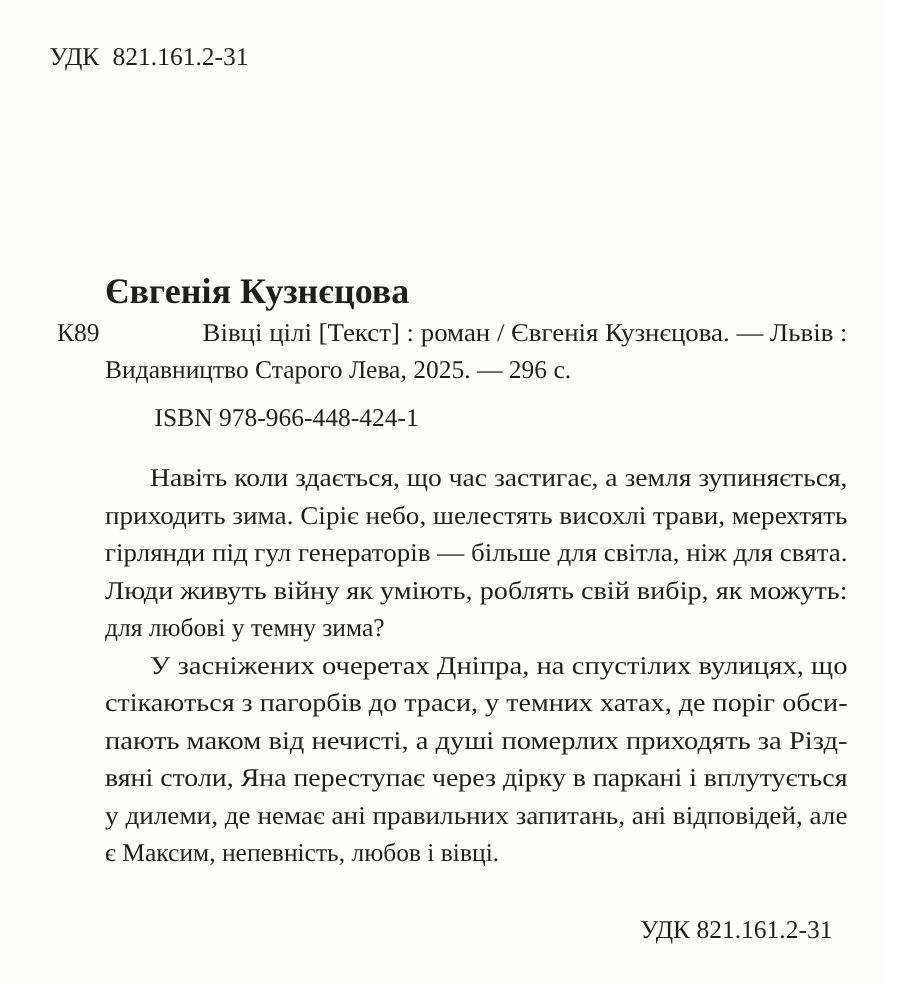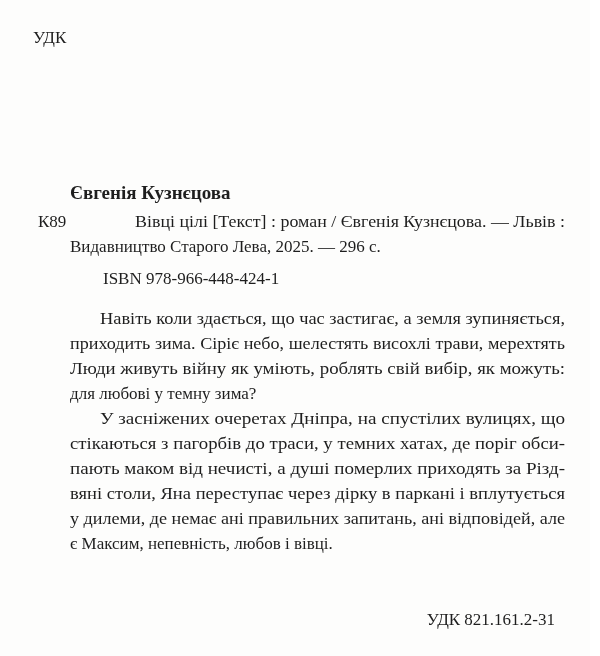--- a/index.html
+++ b/index.html
@@ -29,21 +29,21 @@
   .udc-top .udc-col {
     display: inline-flex;
     flex-direction: column;
   }
   
   .author-heading {
     position: absolute;
     top: 182px;
     left: 70px;
     font-weight: 700;
-    font-size: 19px;
+    font-size: 24px;
     white-space: nowrap;
   }
   
   .catalog {
     position: absolute;
     top: 209px;
     left: 70px;
     width: 495px;
     line-height: 25px;
   }
@@ -86,40 +86,42 @@
   .ln.indent-lg { padding-left: 65px; }
 </style>
 </head>
 <body>
 
 <div class="page">
 
   <div class="udc-top">
     <span class="udc-label">УДК</span>
     <span class="udc-col">
+      <span>821.161.2-31</span>
     </span>
   </div>
 
   <div class="author-heading">Євгенія Кузнєцова</div>
 
   <div class="catalog">
     <span class="cutter">К89</span>
     <div class="ln indent-lg">
       <span style="transform: scaleX(1.05368);">Вівці цілі [Текст] : роман / Євгенія Кузнєцова. — Львів :</span>
     </div>
     <div class="ln">
       <span>Видавництво Старого Лева, 2025. — 296 с.</span>
     </div>
   </div>
 
   <div class="isbn-line">ISBN 978-966-448-424-1</div>
 
   <div class="annotation">
     <div class="ln indent-sm"><span style="transform: scaleX(1.08073);">Навіть коли здається, що час застигає, а земля зупиняється,</span></div>
     <div class="ln"><span style="transform: scaleX(1.0648);">приходить зима. Сіріє небо, шелестять висохлі трави, мерехтять</span></div>
+    <div class="ln"><span style="transform: scaleX(1.05836);">гірлянди під гул генераторів — більше для світла, ніж для свята.</span></div>
     <div class="ln"><span style="transform: scaleX(1.1075);">Люди живуть війну як уміють, роблять свій вибір, як можуть:</span></div>
     <div class="ln"><span>для любові у темну зима?</span></div>
 
     <div class="ln indent-sm"><span style="transform: scaleX(1.12459);">У засніжених очеретах Дніпра, на спустілих вулицях, що</span></div>
     <div class="ln"><span style="transform: scaleX(1.10372);">стікаються з пагорбів до траси, у темних хатах, де поріг обси-</span></div>
     <div class="ln"><span style="transform: scaleX(1.11967);">пають маком від нечисті, а душі померлих приходять за Різд-</span></div>
     <div class="ln"><span style="transform: scaleX(1.09219);">вяні столи, Яна переступає через дірку в паркані і вплутується</span></div>
     <div class="ln"><span style="transform: scaleX(1.06584);">у дилеми, де немає ані правильних запитань, ані відповідей, але</span></div>
     <div class="ln"><span>є Максим, непевність, любов і вівці.</span></div>
   </div>

